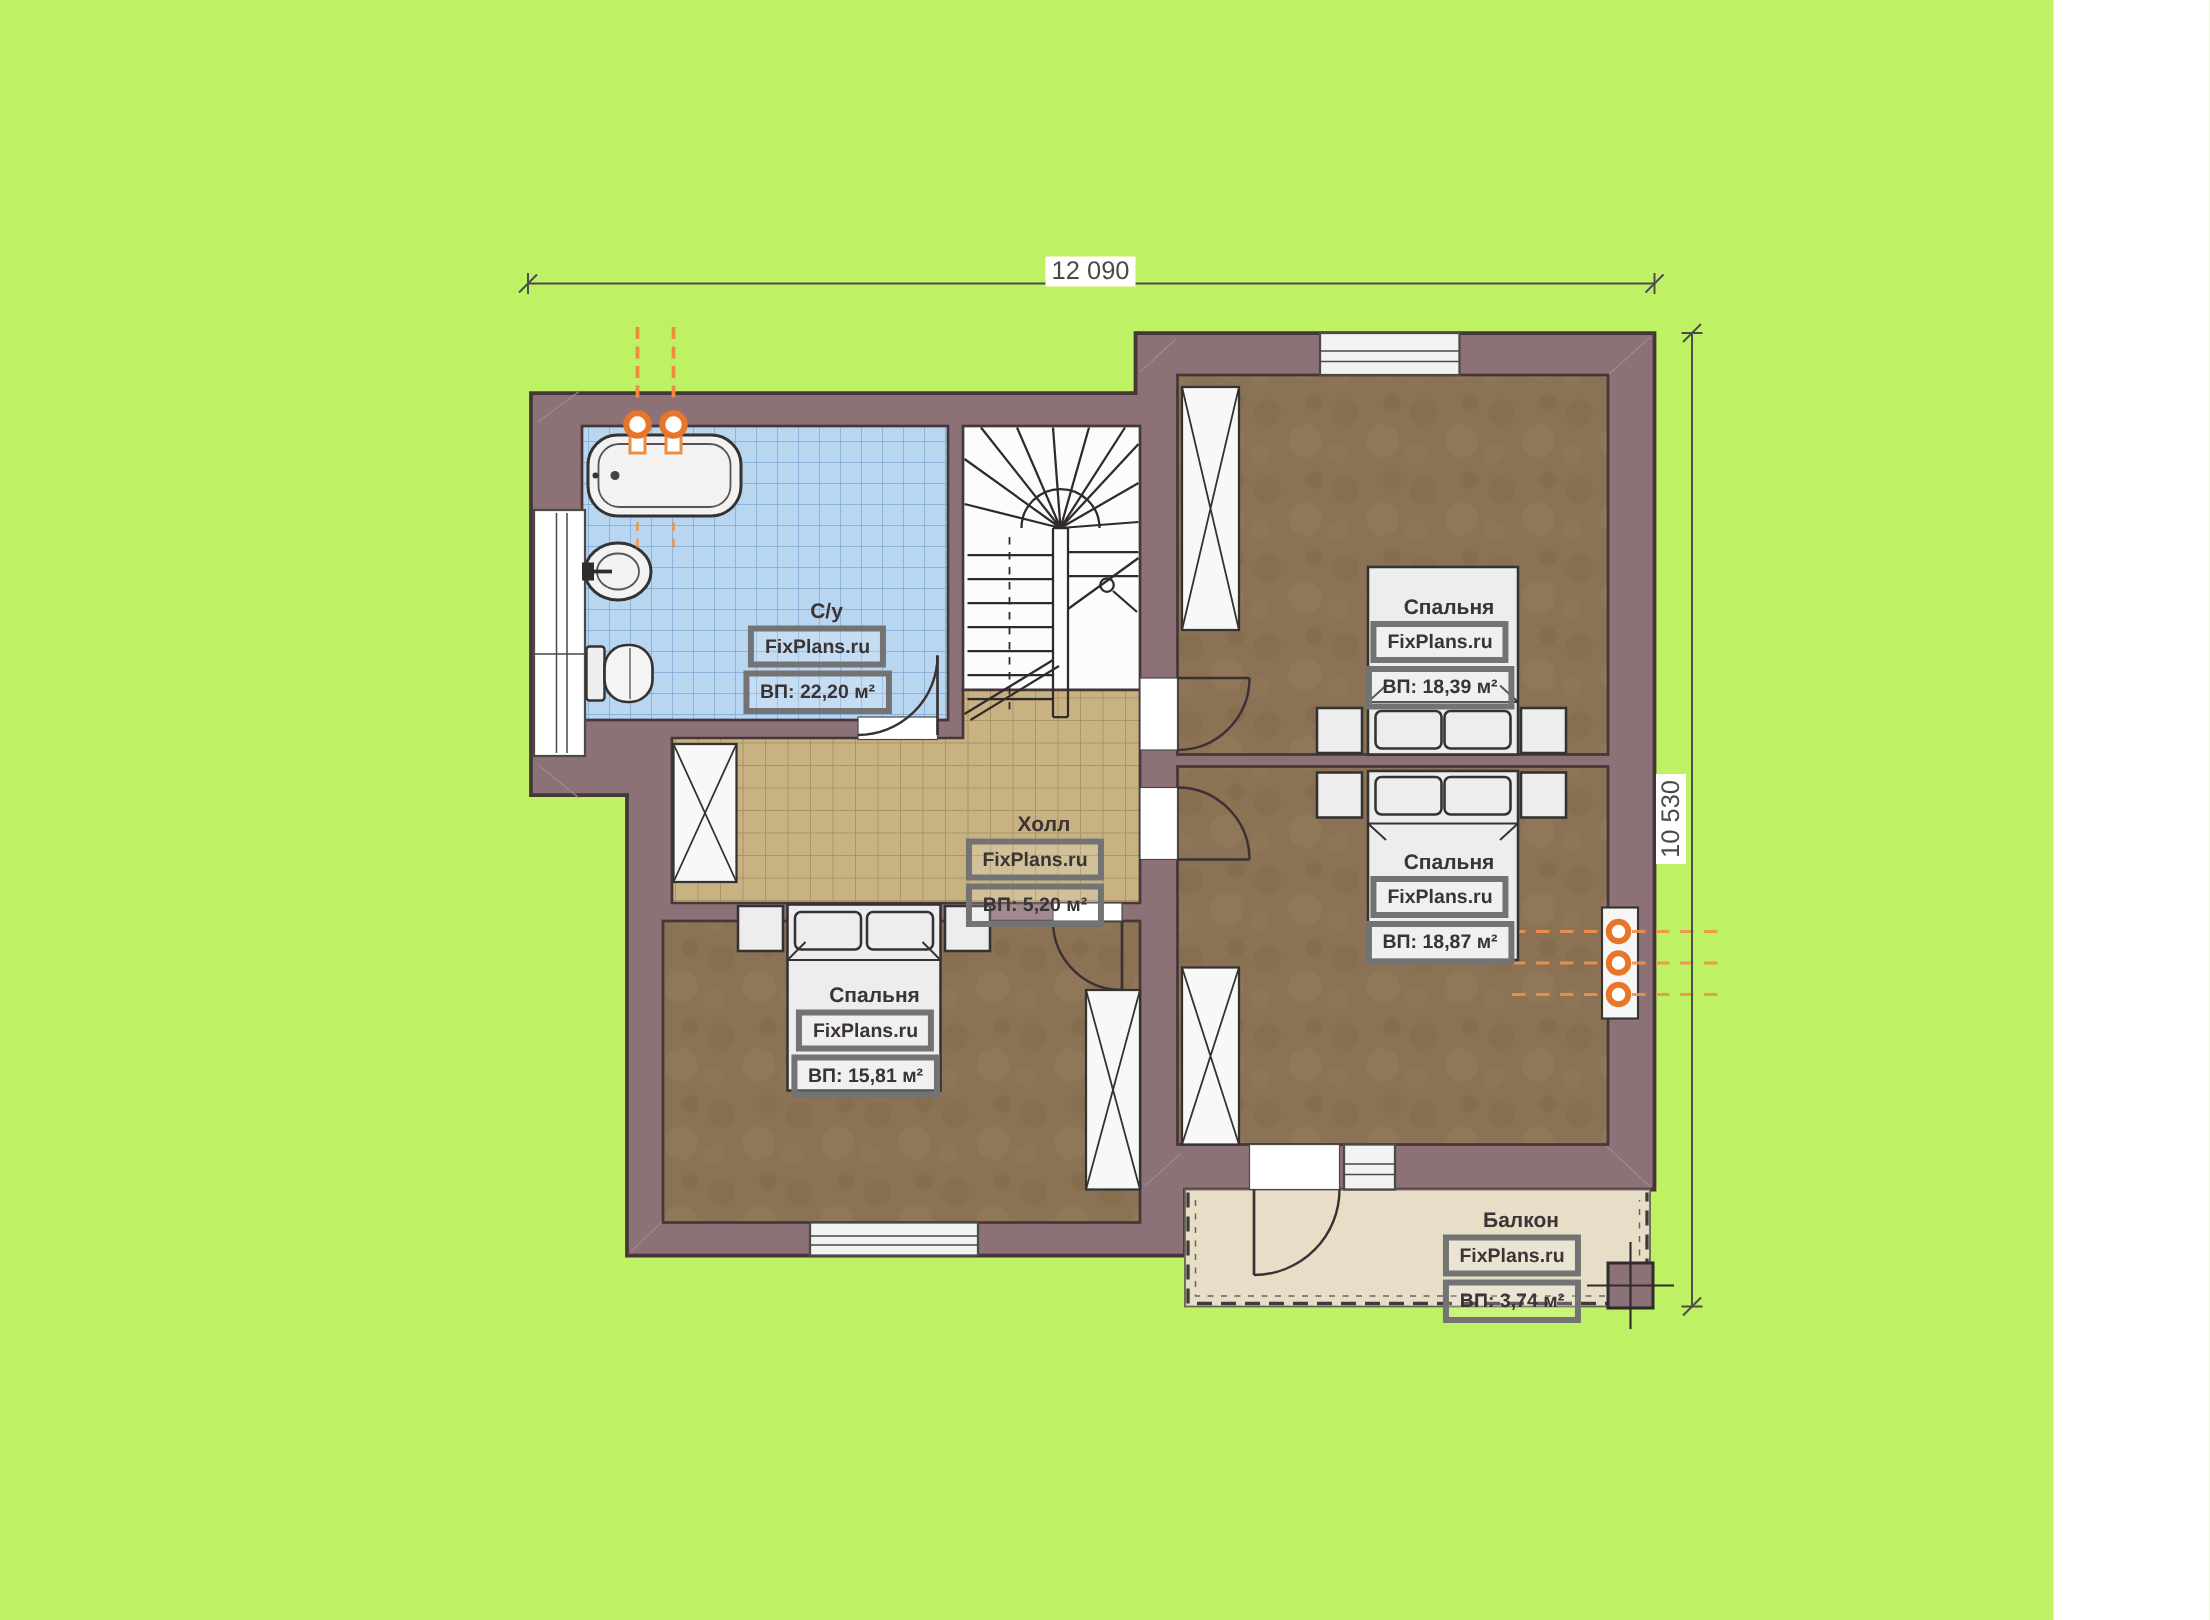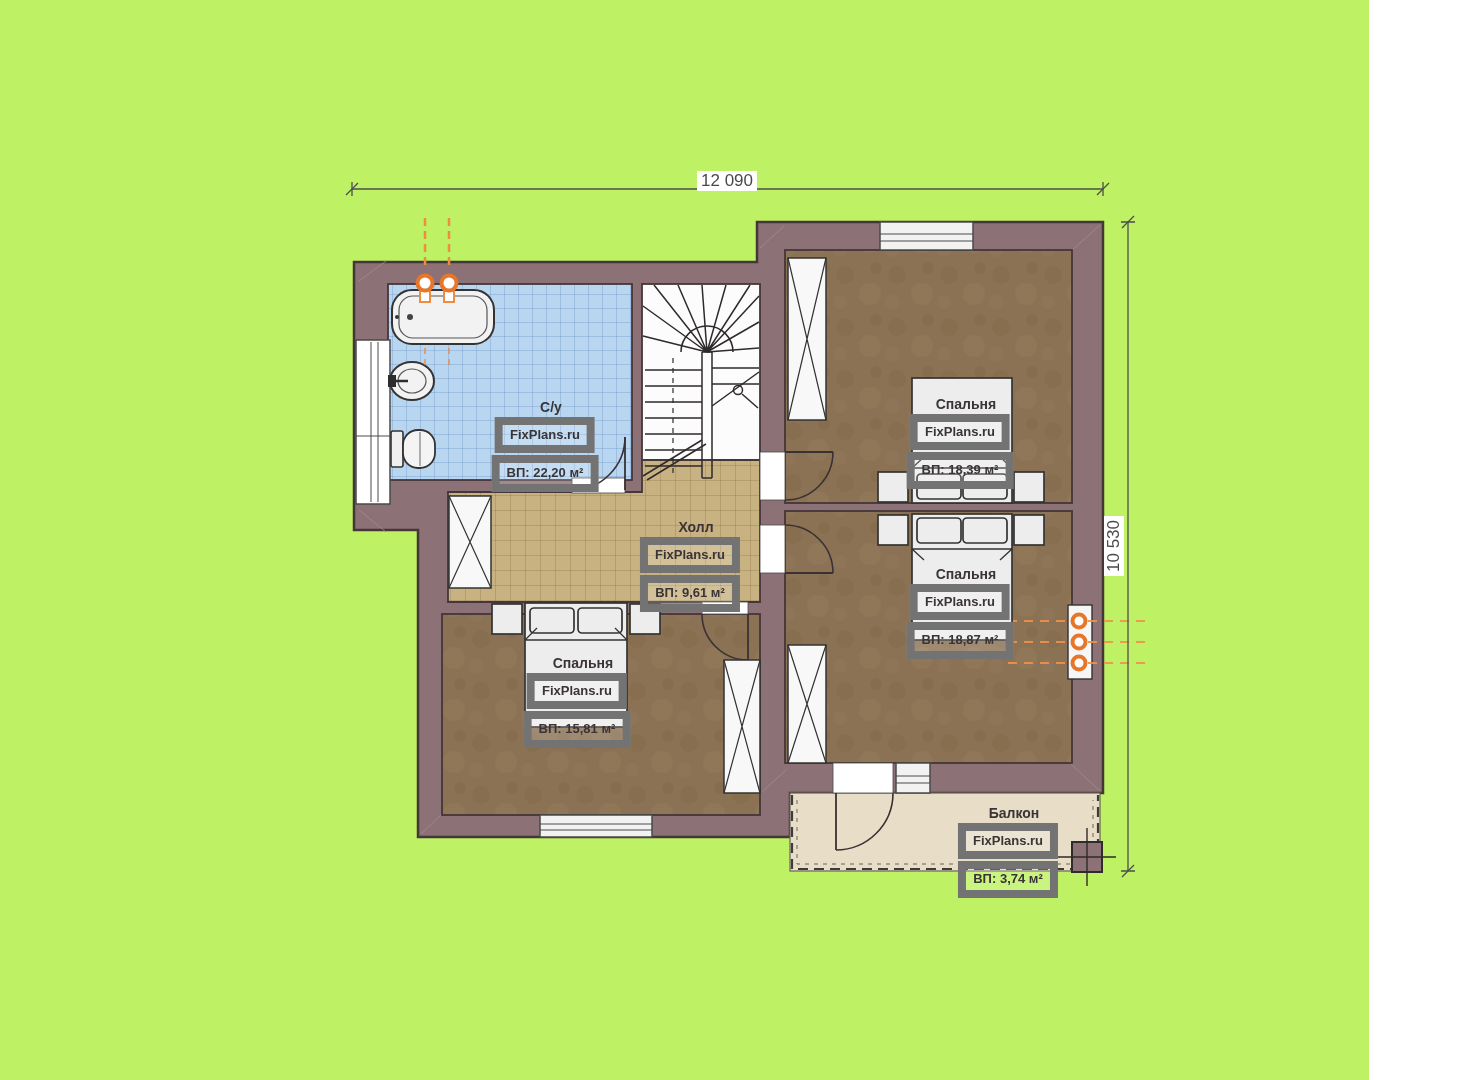--- a/index.html
+++ b/index.html
@@ -2,21 +2,21 @@
 <html><head>
 <meta charset="utf-8">
 <style>
   html,body{margin:0;padding:0;background:#ffffff;}
   #stage{position:relative;width:1369px;height:1080px;background:#bef264;overflow:hidden;
          font-family:"Liberation Sans", sans-serif;}
   #plan-svg{position:absolute;left:0;top:0;}
   .room-label{position:absolute;transform:translateX(-50%);display:flex;flex-direction:column;
               align-items:center;gap:2px;z-index:5;}
   .room-name{font-size:14px;font-weight:bold;color:#3b3436;white-space:nowrap;padding-left:12px;}
-  .label-box{border:8px solid #737373;padding:2px 7px;font-size:13px;font-weight:bold;
+  .label-box{border:4px solid #737373;padding:2px 7px;font-size:13px;font-weight:bold;
              color:#3b3436;white-space:nowrap;background:rgba(255,255,255,0.18);line-height:1.25;}
   .dim-label{position:absolute;font-size:17px;color:#4a4a4a;white-space:nowrap;z-index:5;
              background:#ffffff;padding:0 4px;}
   #dim-w{left:727px;top:181px;transform:translate(-50%,-50%);}
   #dim-h{left:1114px;top:546px;transform:translate(-50%,-50%) rotate(-90deg);}
 </style>
 </head>
 <body>
 
 <div id="stage">
@@ -227,24 +227,24 @@
 
 <div class="dim-label" id="dim-w">12 090</div>
 <div class="dim-label" id="dim-h">10 530</div>
 
 <div class="room-label" style="left:545px;top:399px">
   <div class="room-name">С/у</div>
   <div class="label-box">FixPlans.ru</div>
   <div class="label-box">ВП: 22,20 м²</div>
 </div>
 
-<div class="room-label" style="left:690px;top:519px">
+<div class="room-label" style="left:690px;top:541px">
   <div class="room-name">Холл</div>
   <div class="label-box">FixPlans.ru</div>
-  <div class="label-box">ВП: 9,61 м²</div>
+  <div class="label-box">ВП: 5,20 м²</div>
 </div>
 
 <div class="room-label" style="left:960px;top:396px">
   <div class="room-name">Спальня</div>
   <div class="label-box">FixPlans.ru</div>
   <div class="label-box">ВП: 18,39 м²</div>
 </div>
 
 <div class="room-label" style="left:960px;top:566px">
   <div class="room-name">Спальня</div>

